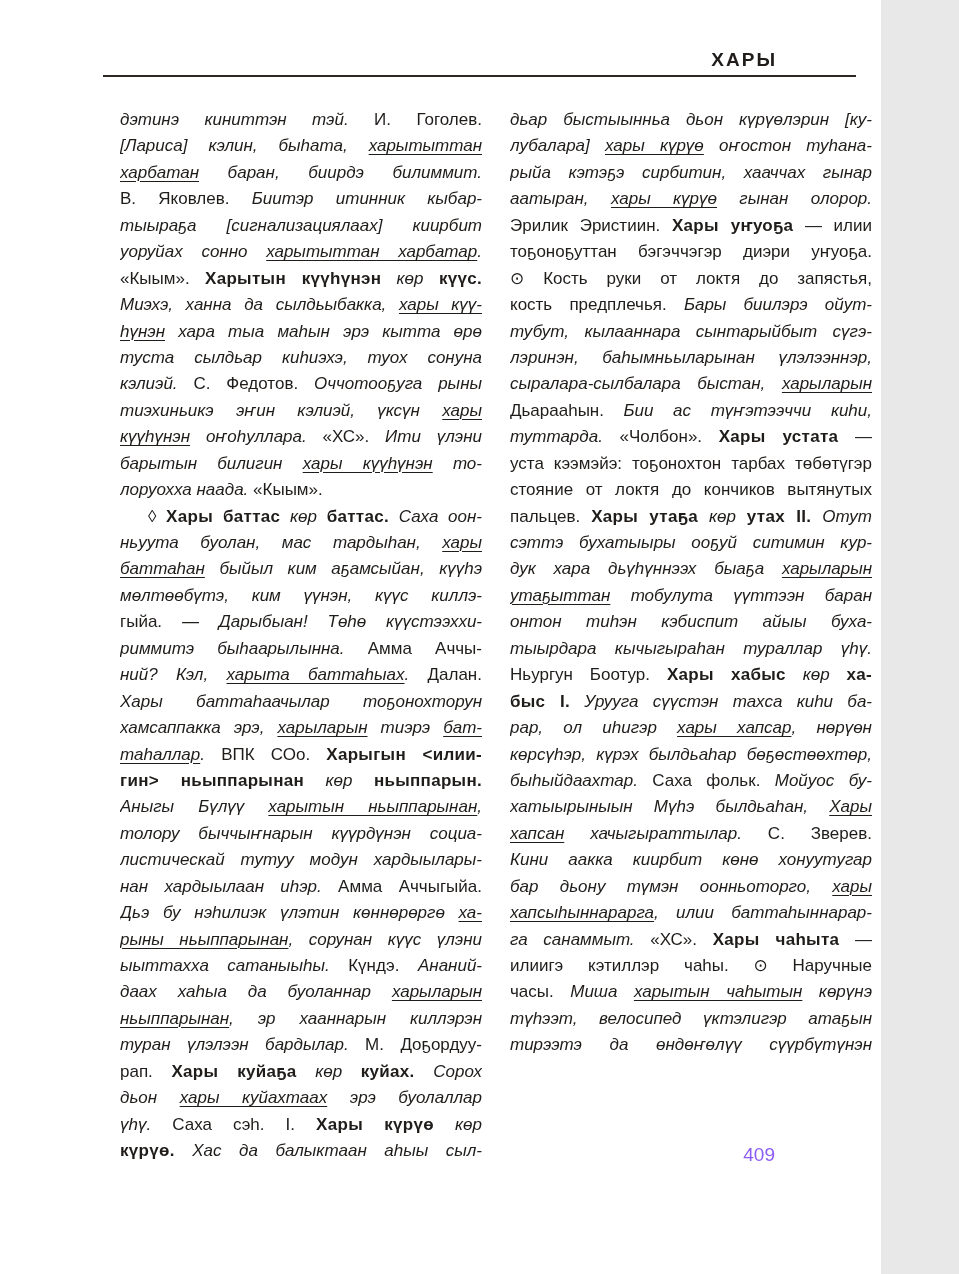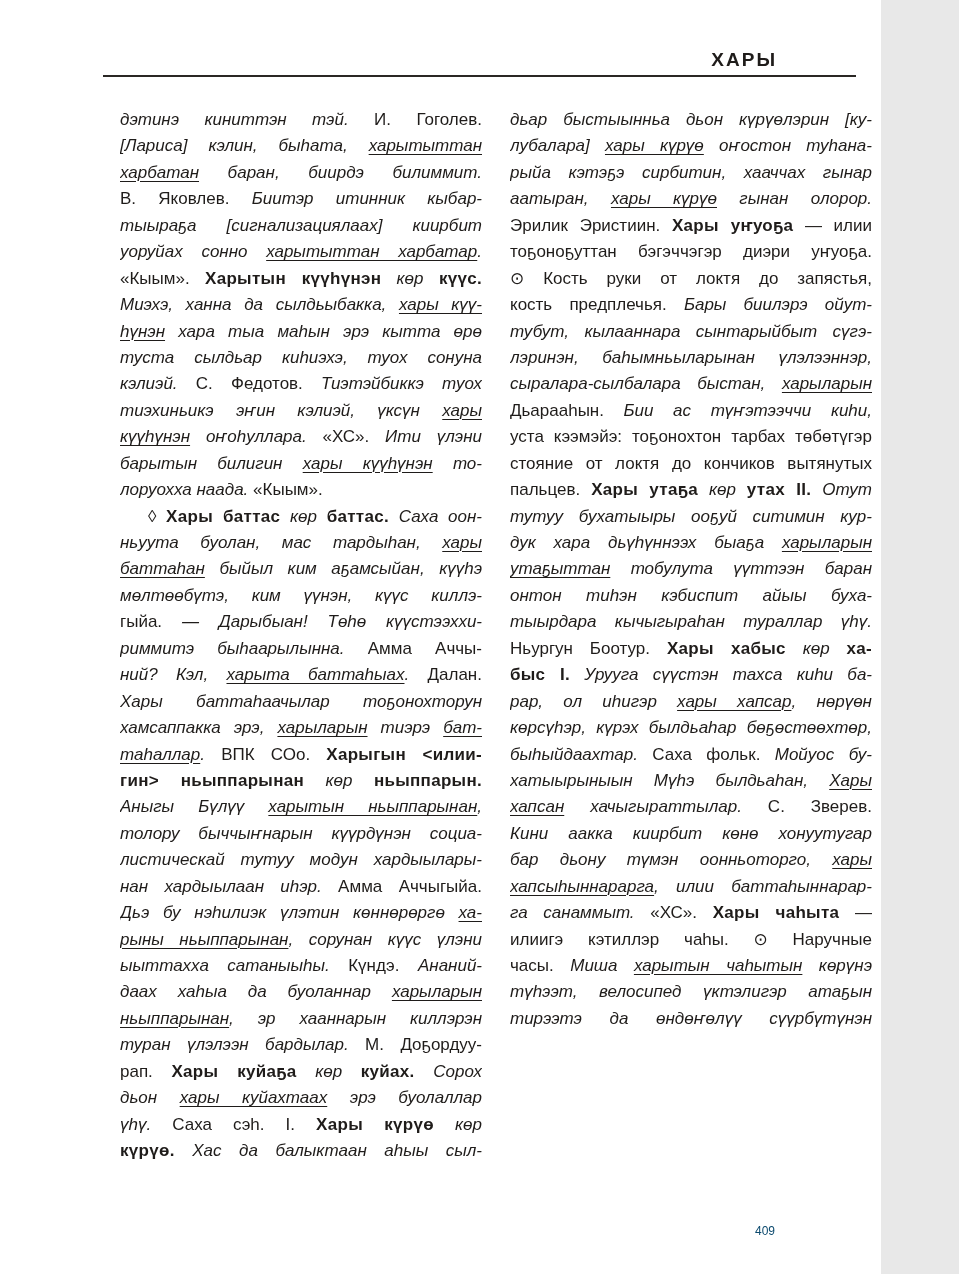--- a/index.html
+++ b/index.html
@@ -24,21 +24,21 @@
     text-align:justify;text-align-last:justify;text-justify:inter-word;
     overflow:hidden;white-space:nowrap;
   }
   .line.last{text-align-last:left;}
   .line.indent{padding-left:28px;}
   .seg-i{font-style:italic;}
   .seg-r{font-style:normal;}
   .seg-b{font-style:normal;font-weight:bold;letter-spacing:0.3px;}
   .seg-iu{font-style:italic;text-decoration:underline;text-decoration-thickness:1.2px;text-underline-offset:3px;}
   .page-number{
-    position:absolute;top:1224px;right:106px;font-size:12px;color:#0c4a6e;
+    position:absolute;top:1144px;right:106px;font-size:19px;color:#8b5cf6;
   }
 </style>
 </head>
 <body>
 
 <div class="page">
   <div class="header-title">ХАРЫ</div>
   <div class="header-rule"></div>
 
   <div class="columns">
@@ -46,21 +46,21 @@
         <div class="line"><span class="seg-i">дэтинэ киниттэн тэй.</span><span class="seg-r"> И. Гоголев.</span></div>
         <div class="line"><span class="seg-i">[Лариса] кэлин, быһата, </span><span class="seg-iu">харытыттан</span></div>
         <div class="line"><span class="seg-iu">харбатан</span><span class="seg-i"> баран, биирдэ билиммит.</span></div>
         <div class="line"><span class="seg-r">В. Яковлев.</span><span class="seg-i"> Биитэр итинник кыбар-</span></div>
         <div class="line"><span class="seg-i">тыыраҕа [сигнализациялаах] киирбит</span></div>
         <div class="line"><span class="seg-i">уоруйах сонно </span><span class="seg-iu">харытыттан харбатар</span><span class="seg-i">.</span></div>
         <div class="line"><span class="seg-r">«Кыым». </span><span class="seg-b">Харытын күүһүнэн</span><span class="seg-i"> көр </span><span class="seg-b">күүс.</span></div>
         <div class="line"><span class="seg-i">Миэхэ, ханна да сылдьыбакка, </span><span class="seg-iu">хары күү-</span></div>
         <div class="line"><span class="seg-iu">һүнэн</span><span class="seg-i"> хара тыа маһын эрэ кытта өрө</span></div>
         <div class="line"><span class="seg-i">туста сылдьар киһиэхэ, туох сонуна</span></div>
-        <div class="line"><span class="seg-i">кэлиэй.</span><span class="seg-r"> С. Федотов.</span><span class="seg-i"> Тиэтэйбиккэ туох</span></div>
+        <div class="line"><span class="seg-i">кэлиэй.</span><span class="seg-r"> С. Федотов.</span><span class="seg-i"> Оччотооҕуга рыны</span></div>
         <div class="line"><span class="seg-i">тиэхиньикэ эҥин кэлиэй, үксүн </span><span class="seg-iu">хары</span></div>
         <div class="line"><span class="seg-iu">күүһүнэн</span><span class="seg-i"> оҥоһуллара.</span><span class="seg-r"> «ХС».</span><span class="seg-i"> Ити үлэни</span></div>
         <div class="line"><span class="seg-i">барытын билигин </span><span class="seg-iu">хары күүһүнэн</span><span class="seg-i"> то-</span></div>
         <div class="line last"><span class="seg-i">лоруохха наада.</span><span class="seg-r"> «Кыым».</span></div>
         <div class="line indent"><span class="seg-r">◊ </span><span class="seg-b">Хары баттас</span><span class="seg-i"> көр </span><span class="seg-b">баттас.</span><span class="seg-i"> Саха оон-</span></div>
         <div class="line"><span class="seg-i">ньуута буолан, мас тардыһан, </span><span class="seg-iu">хары</span></div>
         <div class="line"><span class="seg-iu">баттаһан</span><span class="seg-i"> быйыл ким аҕамсыйан, күүһэ</span></div>
         <div class="line"><span class="seg-i">мөлтөөбүтэ, ким үүнэн, күүс киллэ-</span></div>
         <div class="line"><span class="seg-r">гыйа.</span><span class="seg-i"> — Дарыбыан! Төһө күүстээххи-</span></div>
         <div class="line"><span class="seg-i">риммитэ быһаарылынна.</span><span class="seg-r"> Амма Аччы-</span></div>
@@ -90,24 +90,25 @@
         <div class="line"><span class="seg-i">рыйа кэтэҕэ сирбитин, хааччах гынар</span></div>
         <div class="line"><span class="seg-i">аатыран, </span><span class="seg-iu">хары күрүө</span><span class="seg-i"> гынан олорор.</span></div>
         <div class="line"><span class="seg-r">Эрилик Эристиин. </span><span class="seg-b">Хары уҥуоҕа</span><span class="seg-r"> — илии</span></div>
         <div class="line"><span class="seg-r">тоҕоноҕуттан бэгэччэгэр диэри уҥуоҕа.</span></div>
         <div class="line"><span class="seg-r">⊙ Кость руки от локтя до запястья,</span></div>
         <div class="line"><span class="seg-r">кость предплечья.</span><span class="seg-i"> Бары биилэрэ ойут-</span></div>
         <div class="line"><span class="seg-i">тубут, кылааннара сынтарыйбыт сүгэ-</span></div>
         <div class="line"><span class="seg-i">лэринэн, баһымньыларынан үлэлээннэр,</span></div>
         <div class="line"><span class="seg-i">сыралара-сылбалара быстан, </span><span class="seg-iu">харыларын</span></div>
         <div class="line"><span class="seg-r">Дьарааһын.</span><span class="seg-i"> Бии ас түҥэтээччи киһи,</span></div>
+        <div class="line"><span class="seg-i">туттарда.</span><span class="seg-r"> «Чолбон». </span><span class="seg-b">Хары устата</span><span class="seg-r"> —</span></div>
         <div class="line"><span class="seg-r">уста кээмэйэ: тоҕонохтон тарбах төбөтүгэр</span></div>
         <div class="line"><span class="seg-r">стояние от локтя до кончиков вытянутых</span></div>
         <div class="line"><span class="seg-r">пальцев. </span><span class="seg-b">Хары утаҕа</span><span class="seg-i"> көр </span><span class="seg-b">утах II.</span><span class="seg-i"> Отут</span></div>
-        <div class="line"><span class="seg-i">тутуу бухатыыры ооҕуй ситимин кур-</span></div>
+        <div class="line"><span class="seg-i">сэттэ бухатыыры ооҕуй ситимин кур-</span></div>
         <div class="line"><span class="seg-i">дук хара дьүһүннээх быаҕа </span><span class="seg-iu">харыларын</span></div>
         <div class="line"><span class="seg-iu">утаҕыттан</span><span class="seg-i"> тобулута үүттээн баран</span></div>
         <div class="line"><span class="seg-i">онтон тиһэн кэбиспит айыы буха-</span></div>
         <div class="line"><span class="seg-i">тыырдара кычыгыраһан тураллар үһү.</span></div>
         <div class="line"><span class="seg-r">Ньургун Боотур. </span><span class="seg-b">Хары хабыс</span><span class="seg-i"> көр </span><span class="seg-b">ха-</span></div>
         <div class="line"><span class="seg-b">быс I.</span><span class="seg-i"> Урууга сүүстэн тахса киһи ба-</span></div>
         <div class="line"><span class="seg-i">рар, ол иһигэр </span><span class="seg-iu">хары хапсар</span><span class="seg-i">, нөрүөн</span></div>
         <div class="line"><span class="seg-i">көрсүһэр, күрэх былдьаһар бөҕөстөөхтөр,</span></div>
         <div class="line"><span class="seg-i">быһыйдаахтар.</span><span class="seg-r"> Саха фольк.</span><span class="seg-i"> Мойуос бу-</span></div>
         <div class="line"><span class="seg-i">хатыырыныын Мүһэ былдьаһан, </span><span class="seg-iu">Хары</span></div>

